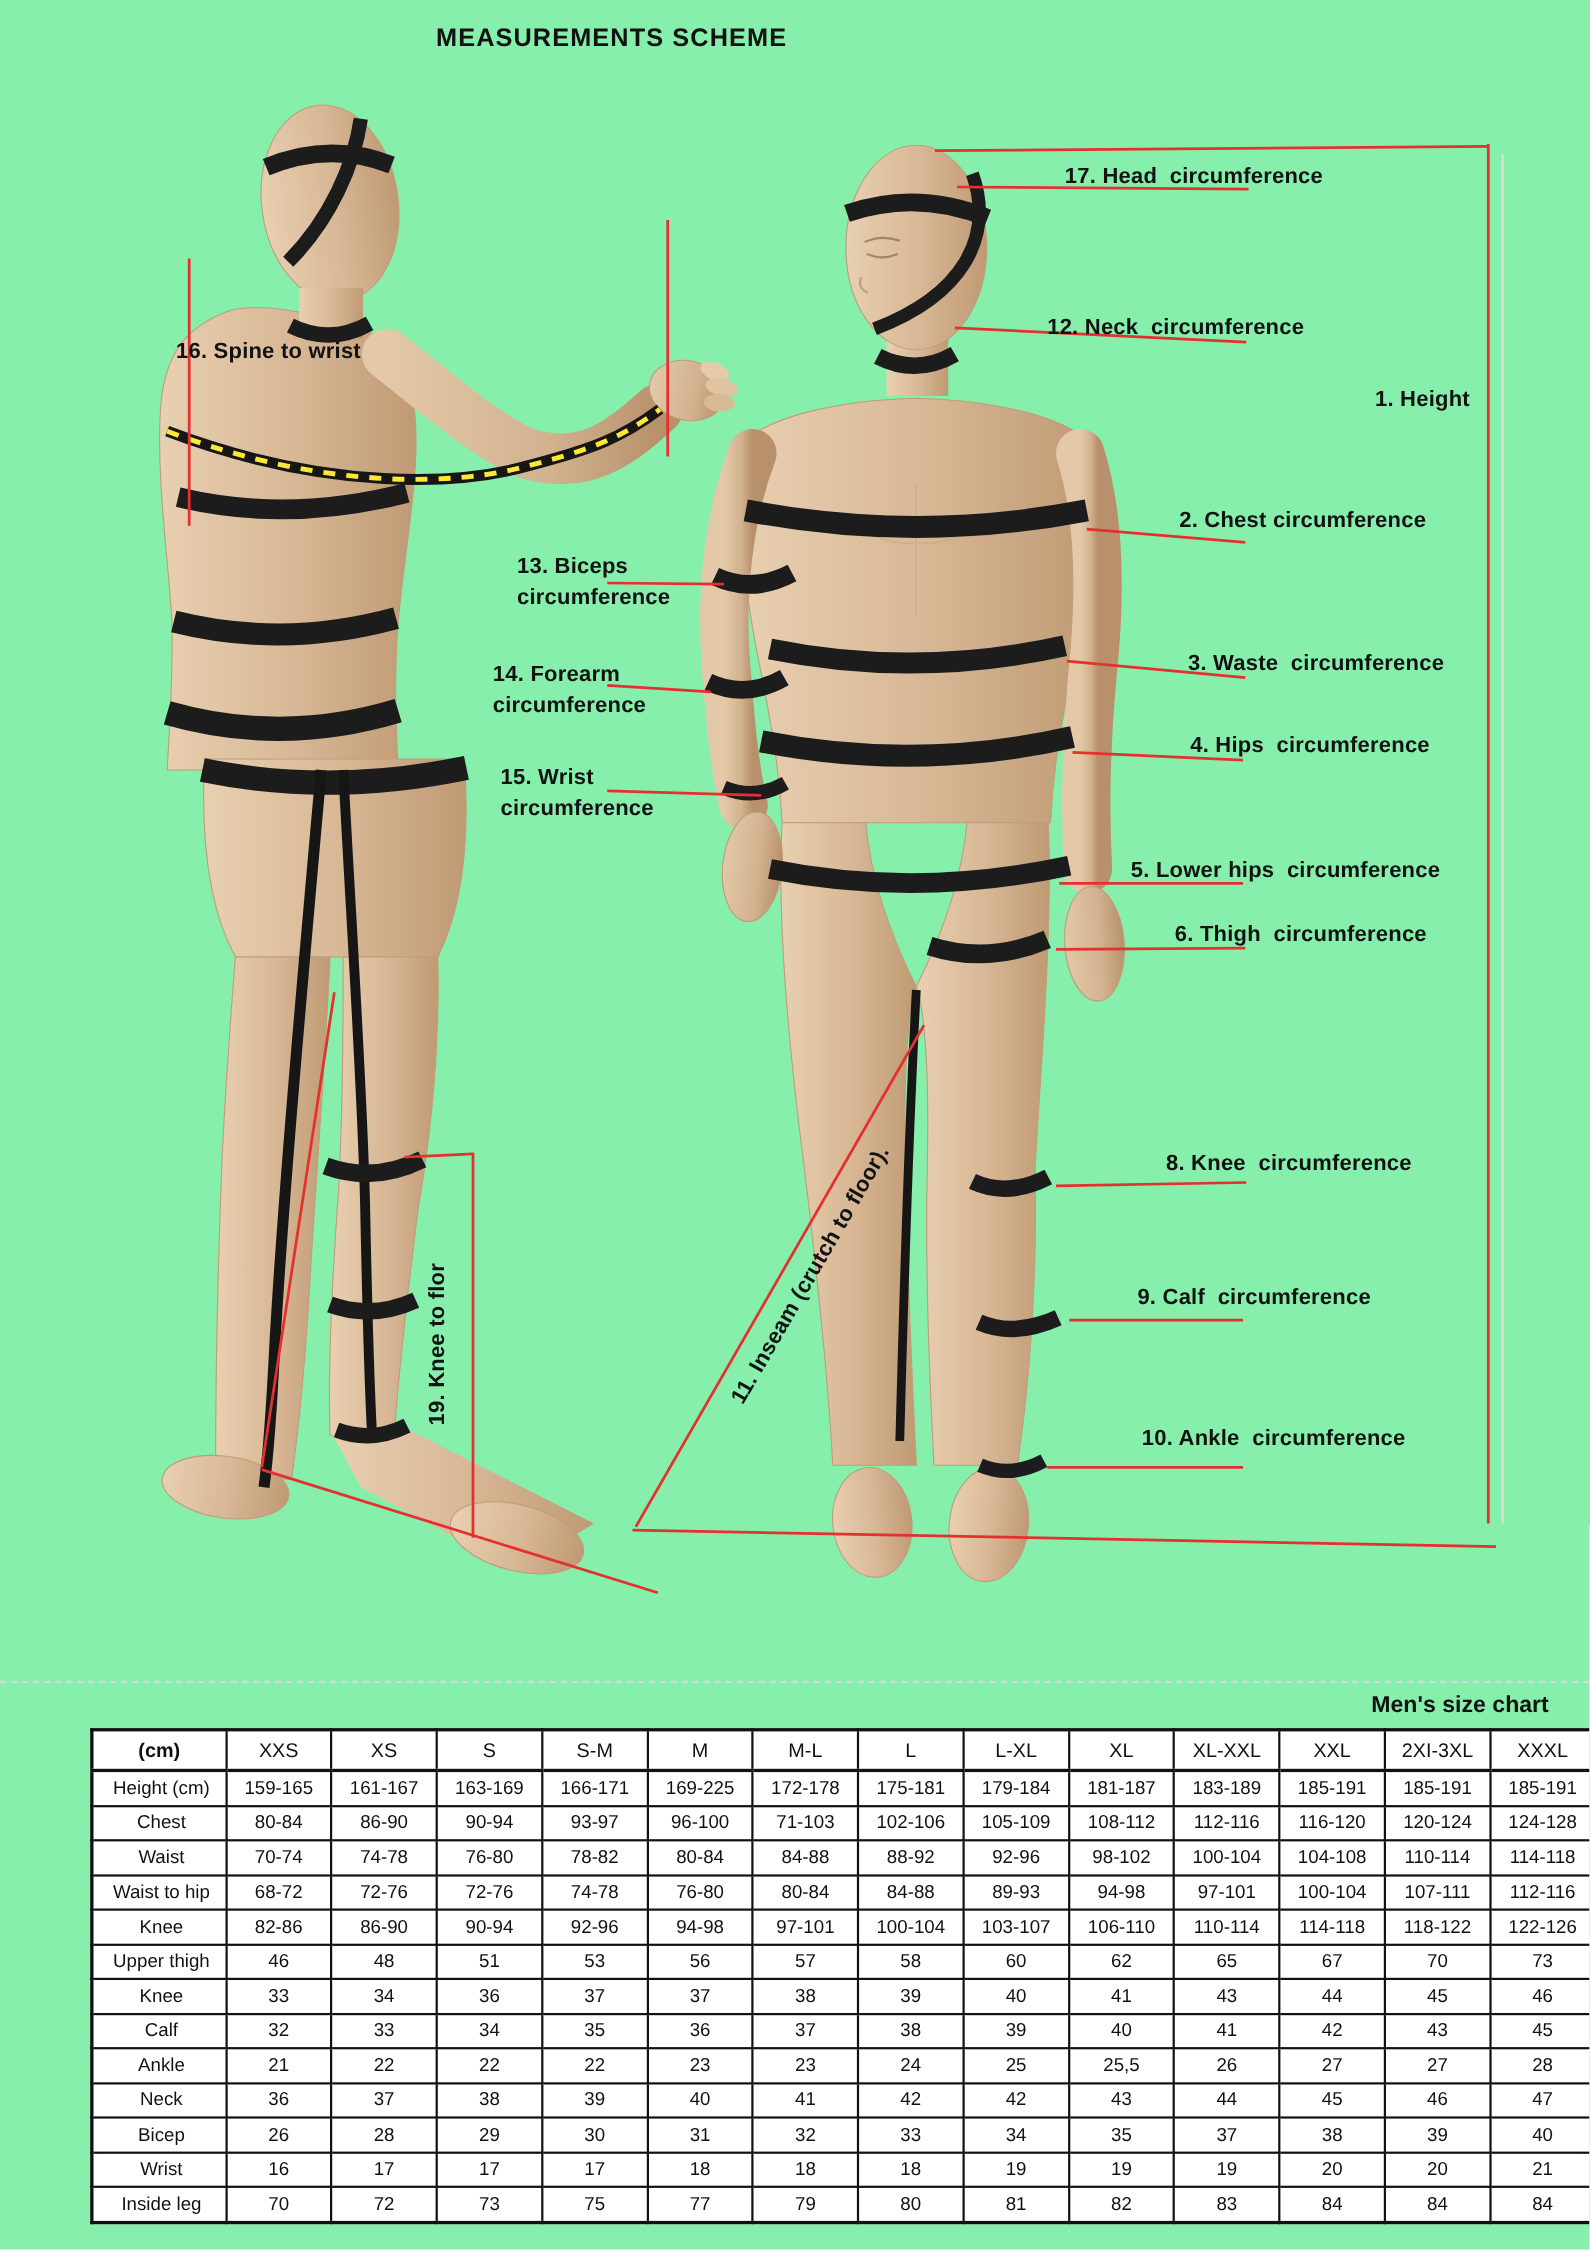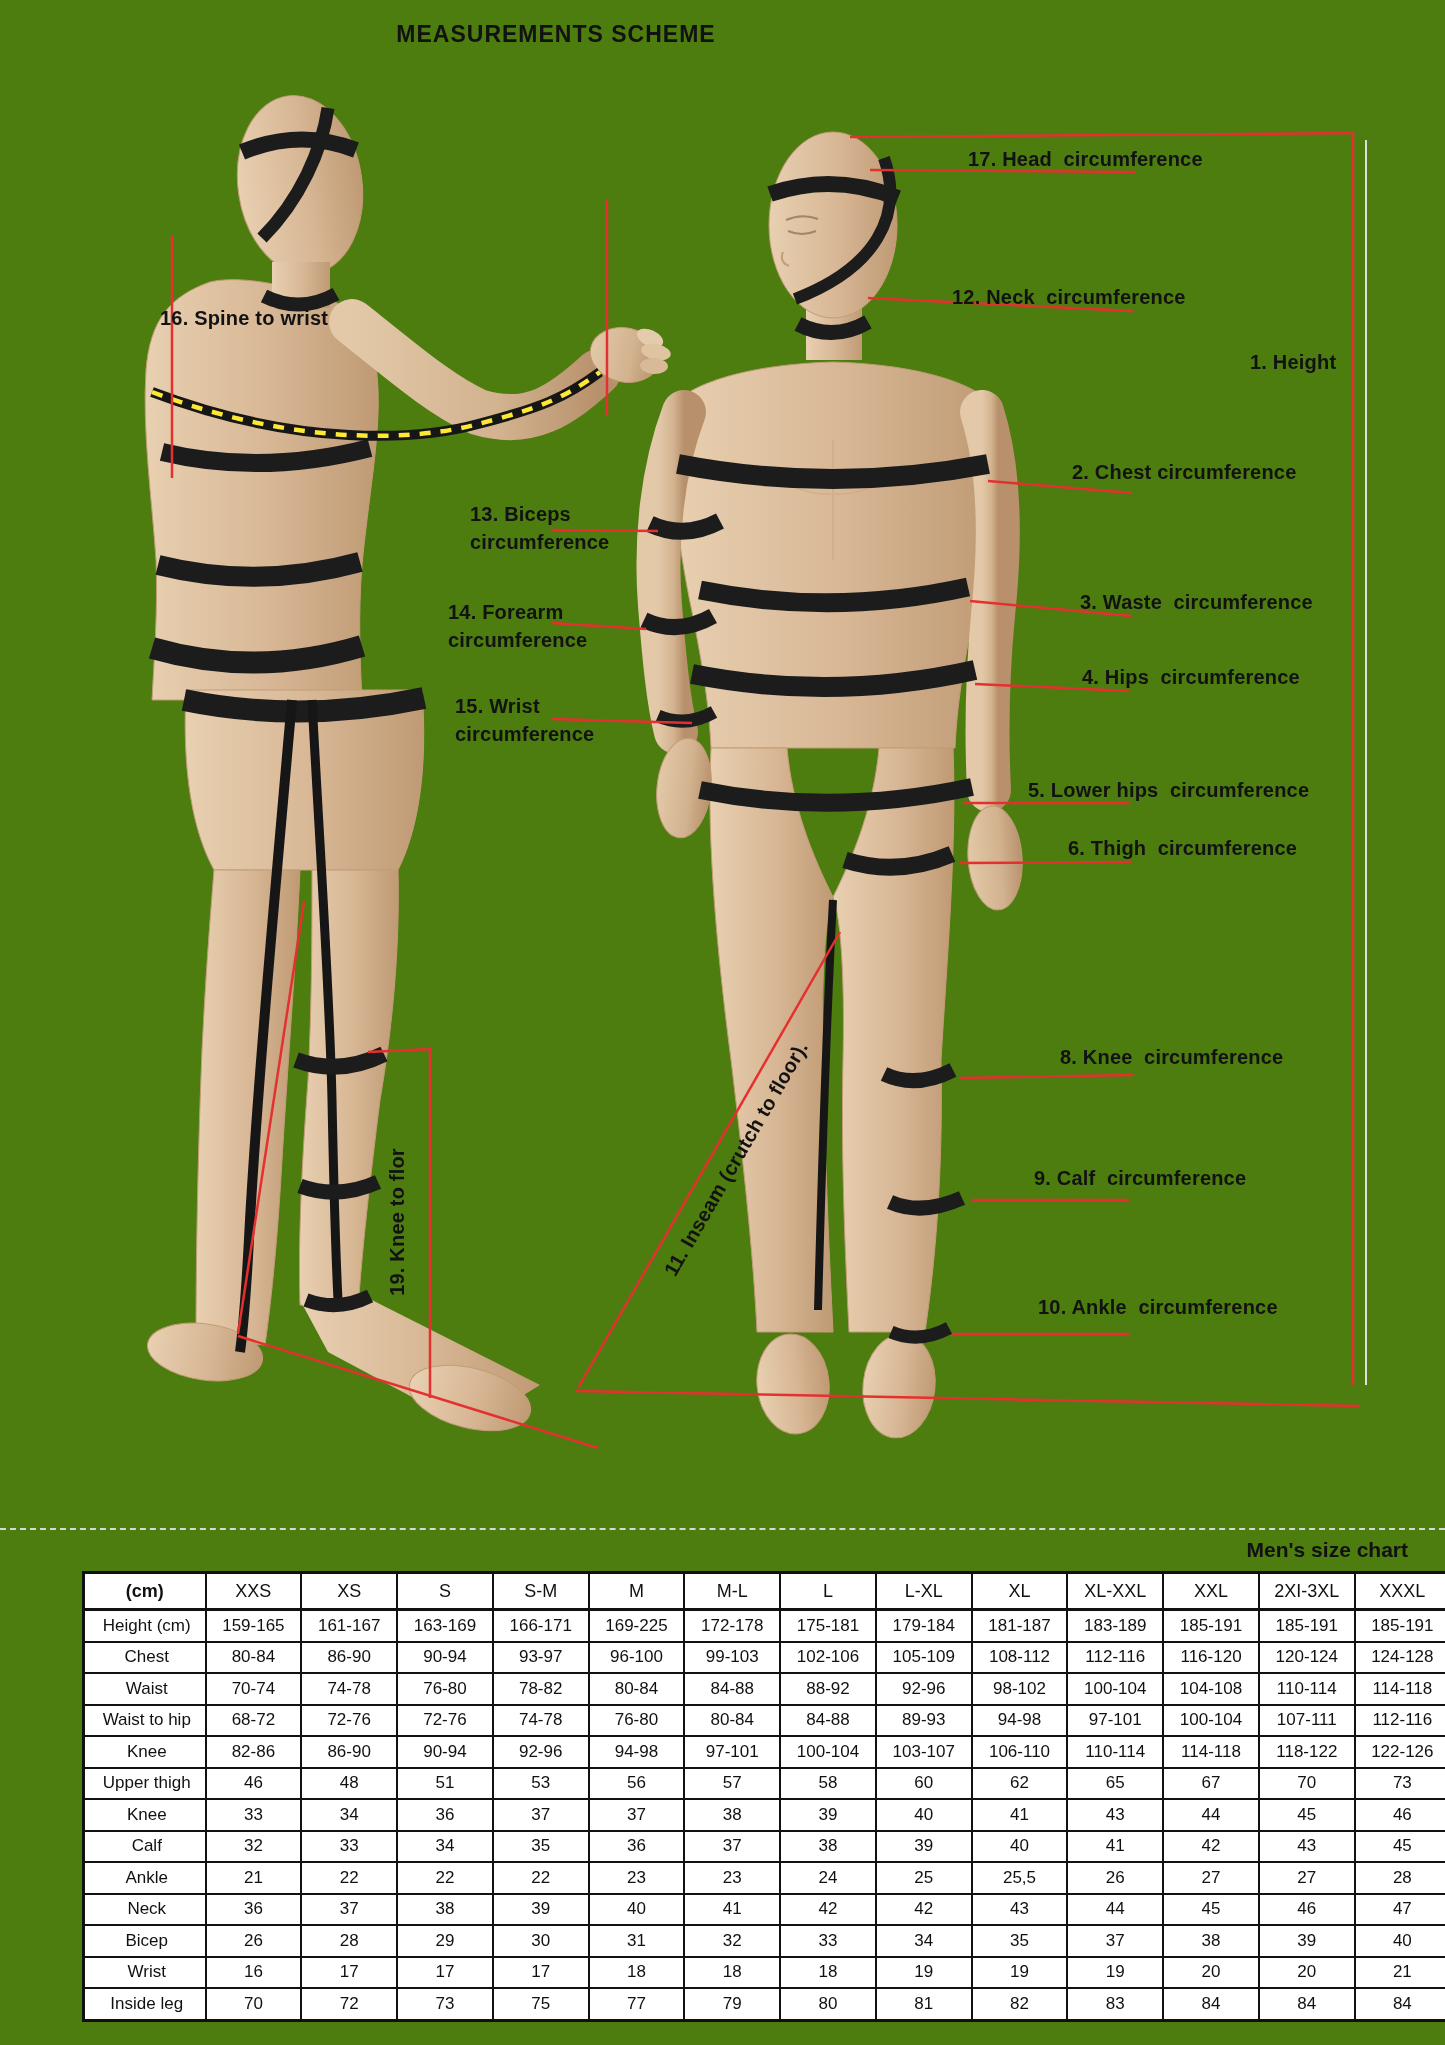--- a/index.html
+++ b/index.html
@@ -1,16 +1,16 @@
 <!DOCTYPE html>
 <html><head>
 <meta charset="utf-8">
 <style>
   html,body{margin:0;padding:0;background:#ffffff;}
-  #stage{position:relative;width:1445px;height:2045px;background:#4d7c0f;overflow:hidden;
+  #stage{position:relative;width:1445px;height:2045px;background:#86efac;overflow:hidden;
          font-family:"Liberation Sans", sans-serif;}
   svg text{font-family:"Liberation Sans", sans-serif;font-weight:bold;fill:#121212;white-space:pre;}
   .scheme-label{font-size:20px;letter-spacing:.2px;}
   .scheme-title{font-size:23px;letter-spacing:1px;}
   #sep{position:absolute;left:0;top:1528px;width:1445px;border-top:2px dashed #d8d8d8;}
   #chart-title{position:absolute;left:38px;top:1538px;width:1370px;text-align:right;
                font-size:21px;font-weight:bold;color:#111;}
   #chart-wrap{position:absolute;left:38px;top:1571px;width:1370px;padding-left:44px;}
   table.size{border-collapse:collapse;width:100%;table-layout:fixed;background:#fff;}
   table.size td,table.size th{border:2px solid #111;font-size:17px;color:#111;
@@ -247,21 +247,21 @@
             <td>185-191</td>
             <td>185-191</td>
           </tr>
           <tr>
             <td class="rowlabel">Chest</td>
             <td>80-84</td>
             <td>86-90</td>
             <td>90-94</td>
             <td>93-97</td>
             <td>96-100</td>
-            <td>99-103</td>
+            <td>71-103</td>
             <td>102-106</td>
             <td>105-109</td>
             <td>108-112</td>
             <td>112-116</td>
             <td>116-120</td>
             <td>120-124</td>
             <td>124-128</td>
           </tr>
           <tr>
             <td class="rowlabel">Waist</td>

